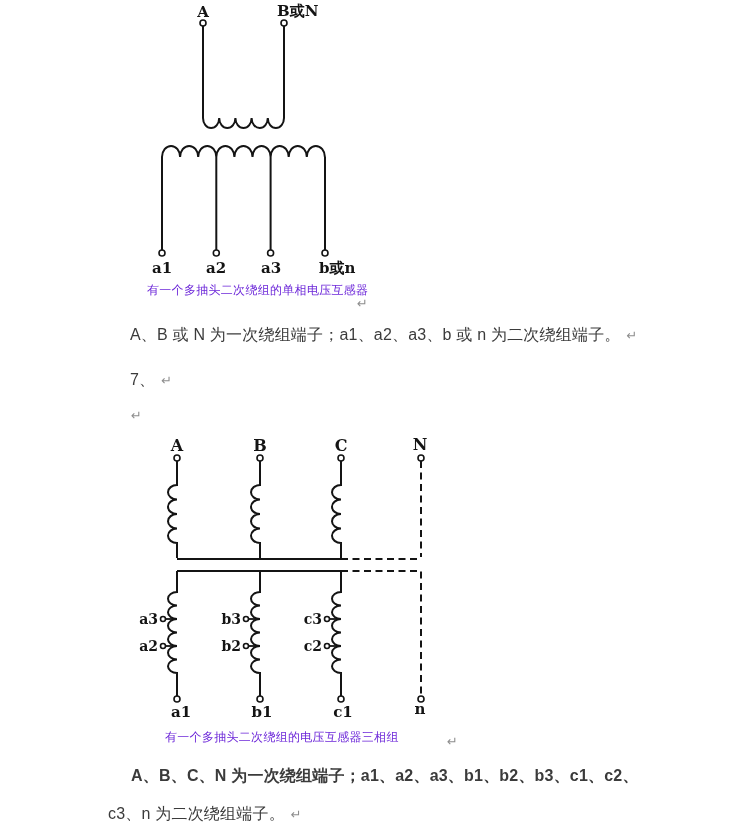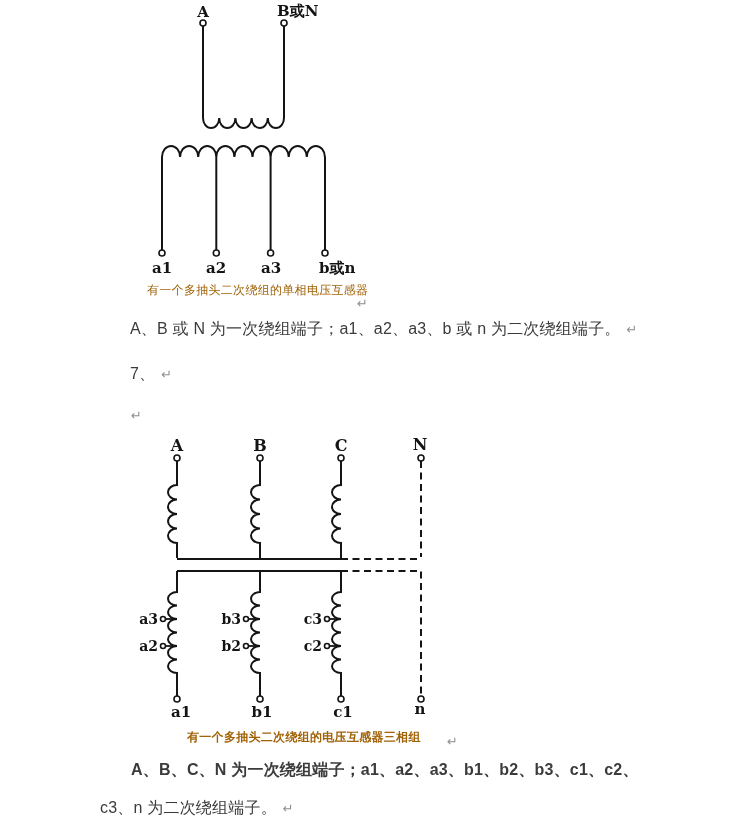--- a/index.html
+++ b/index.html
@@ -9,24 +9,25 @@
     position: relative;
     font-family: "Liberation Sans", sans-serif;
     overflow: hidden;
   }
   .abs { position: absolute; }
   .body-text {
     font-size: 16px;
     color: #3b3b3b;
     letter-spacing: 0.2px;
     white-space: nowrap;
+    margin-top: 6px;
   }
   .caption {
     font-size: 12px;
-    color: #a16207;
+    color: #6d28d9;
     letter-spacing: 0.3px;
     white-space: nowrap;
   }
   .pilcrow {
     color: #8e8e8e;
     font-size: 13px;
     font-family: "DejaVu Sans", sans-serif;
   }
   .pilcrow-inline { margin-left: 6px; }
   svg { display: block; }
@@ -144,19 +145,19 @@
   <circle class="term-dot" cx="260" cy="699" r="3"></circle>
   <circle class="term-dot" cx="341" cy="699" r="3"></circle>
   <circle class="term-dot" cx="421" cy="699" r="3"></circle>
 
   <text x="181" y="717" font-size="15" text-anchor="middle">a1</text>
   <text x="262" y="717" font-size="15" text-anchor="middle">b1</text>
   <text x="343" y="717" font-size="15" text-anchor="middle">c1</text>
   <text x="420" y="714" font-size="15" text-anchor="middle">n</text>
 </svg>
 
-<div class="abs caption" style="left:187px; top:729px;font-weight:bold;">有一个多抽头二次绕组的电压互感器三相组</div>
+<div class="abs caption" style="left:165px; top:729px;">有一个多抽头二次绕组的电压互感器三相组</div>
 <div class="abs pilcrow" style="left:447px; top:734px;">↵</div>
 
 <div class="abs body-text" style="left:131px; top:760px;font-weight:bold;">A、B、C、N 为一次绕组端子；a1、a2、a3、b1、b2、b3、c1、c2、</div>
-<div class="abs body-text" style="left:100px; top:798px;">
+<div class="abs body-text" style="left:108px; top:798px;">
   <span>c3、n 为二次绕组端子。</span><span class="pilcrow pilcrow-inline">↵</span>
 </div>
 
 </body></html>

